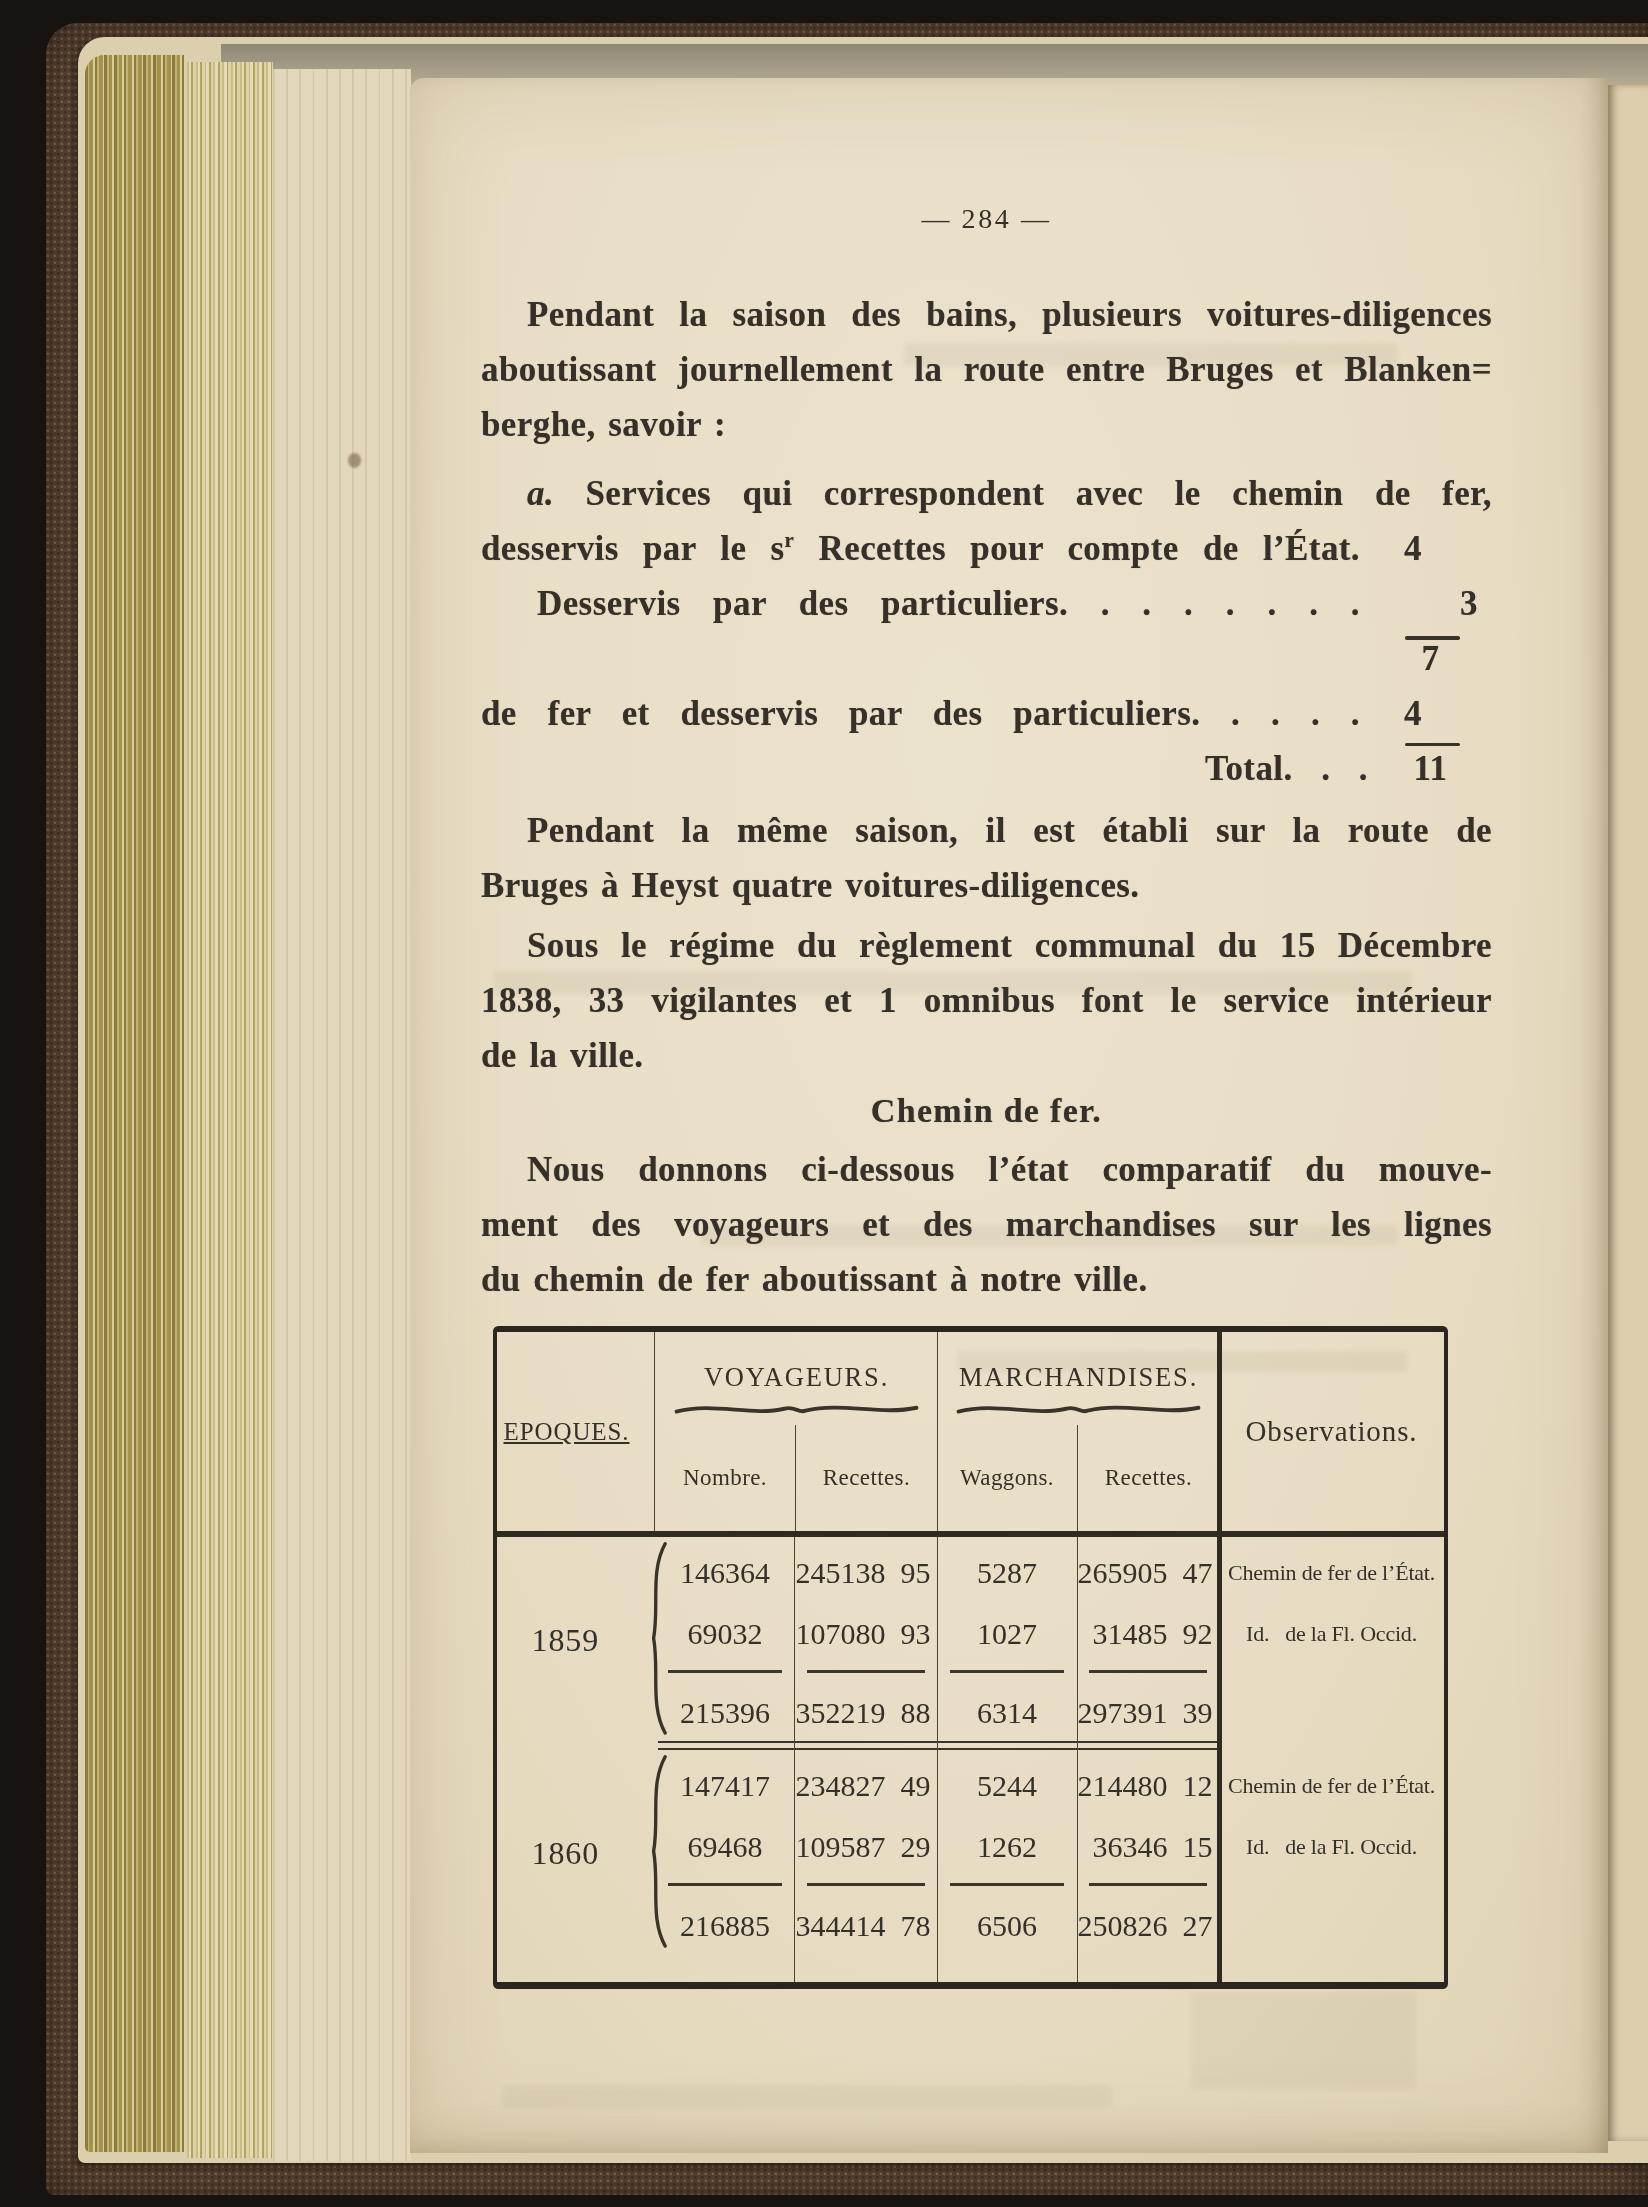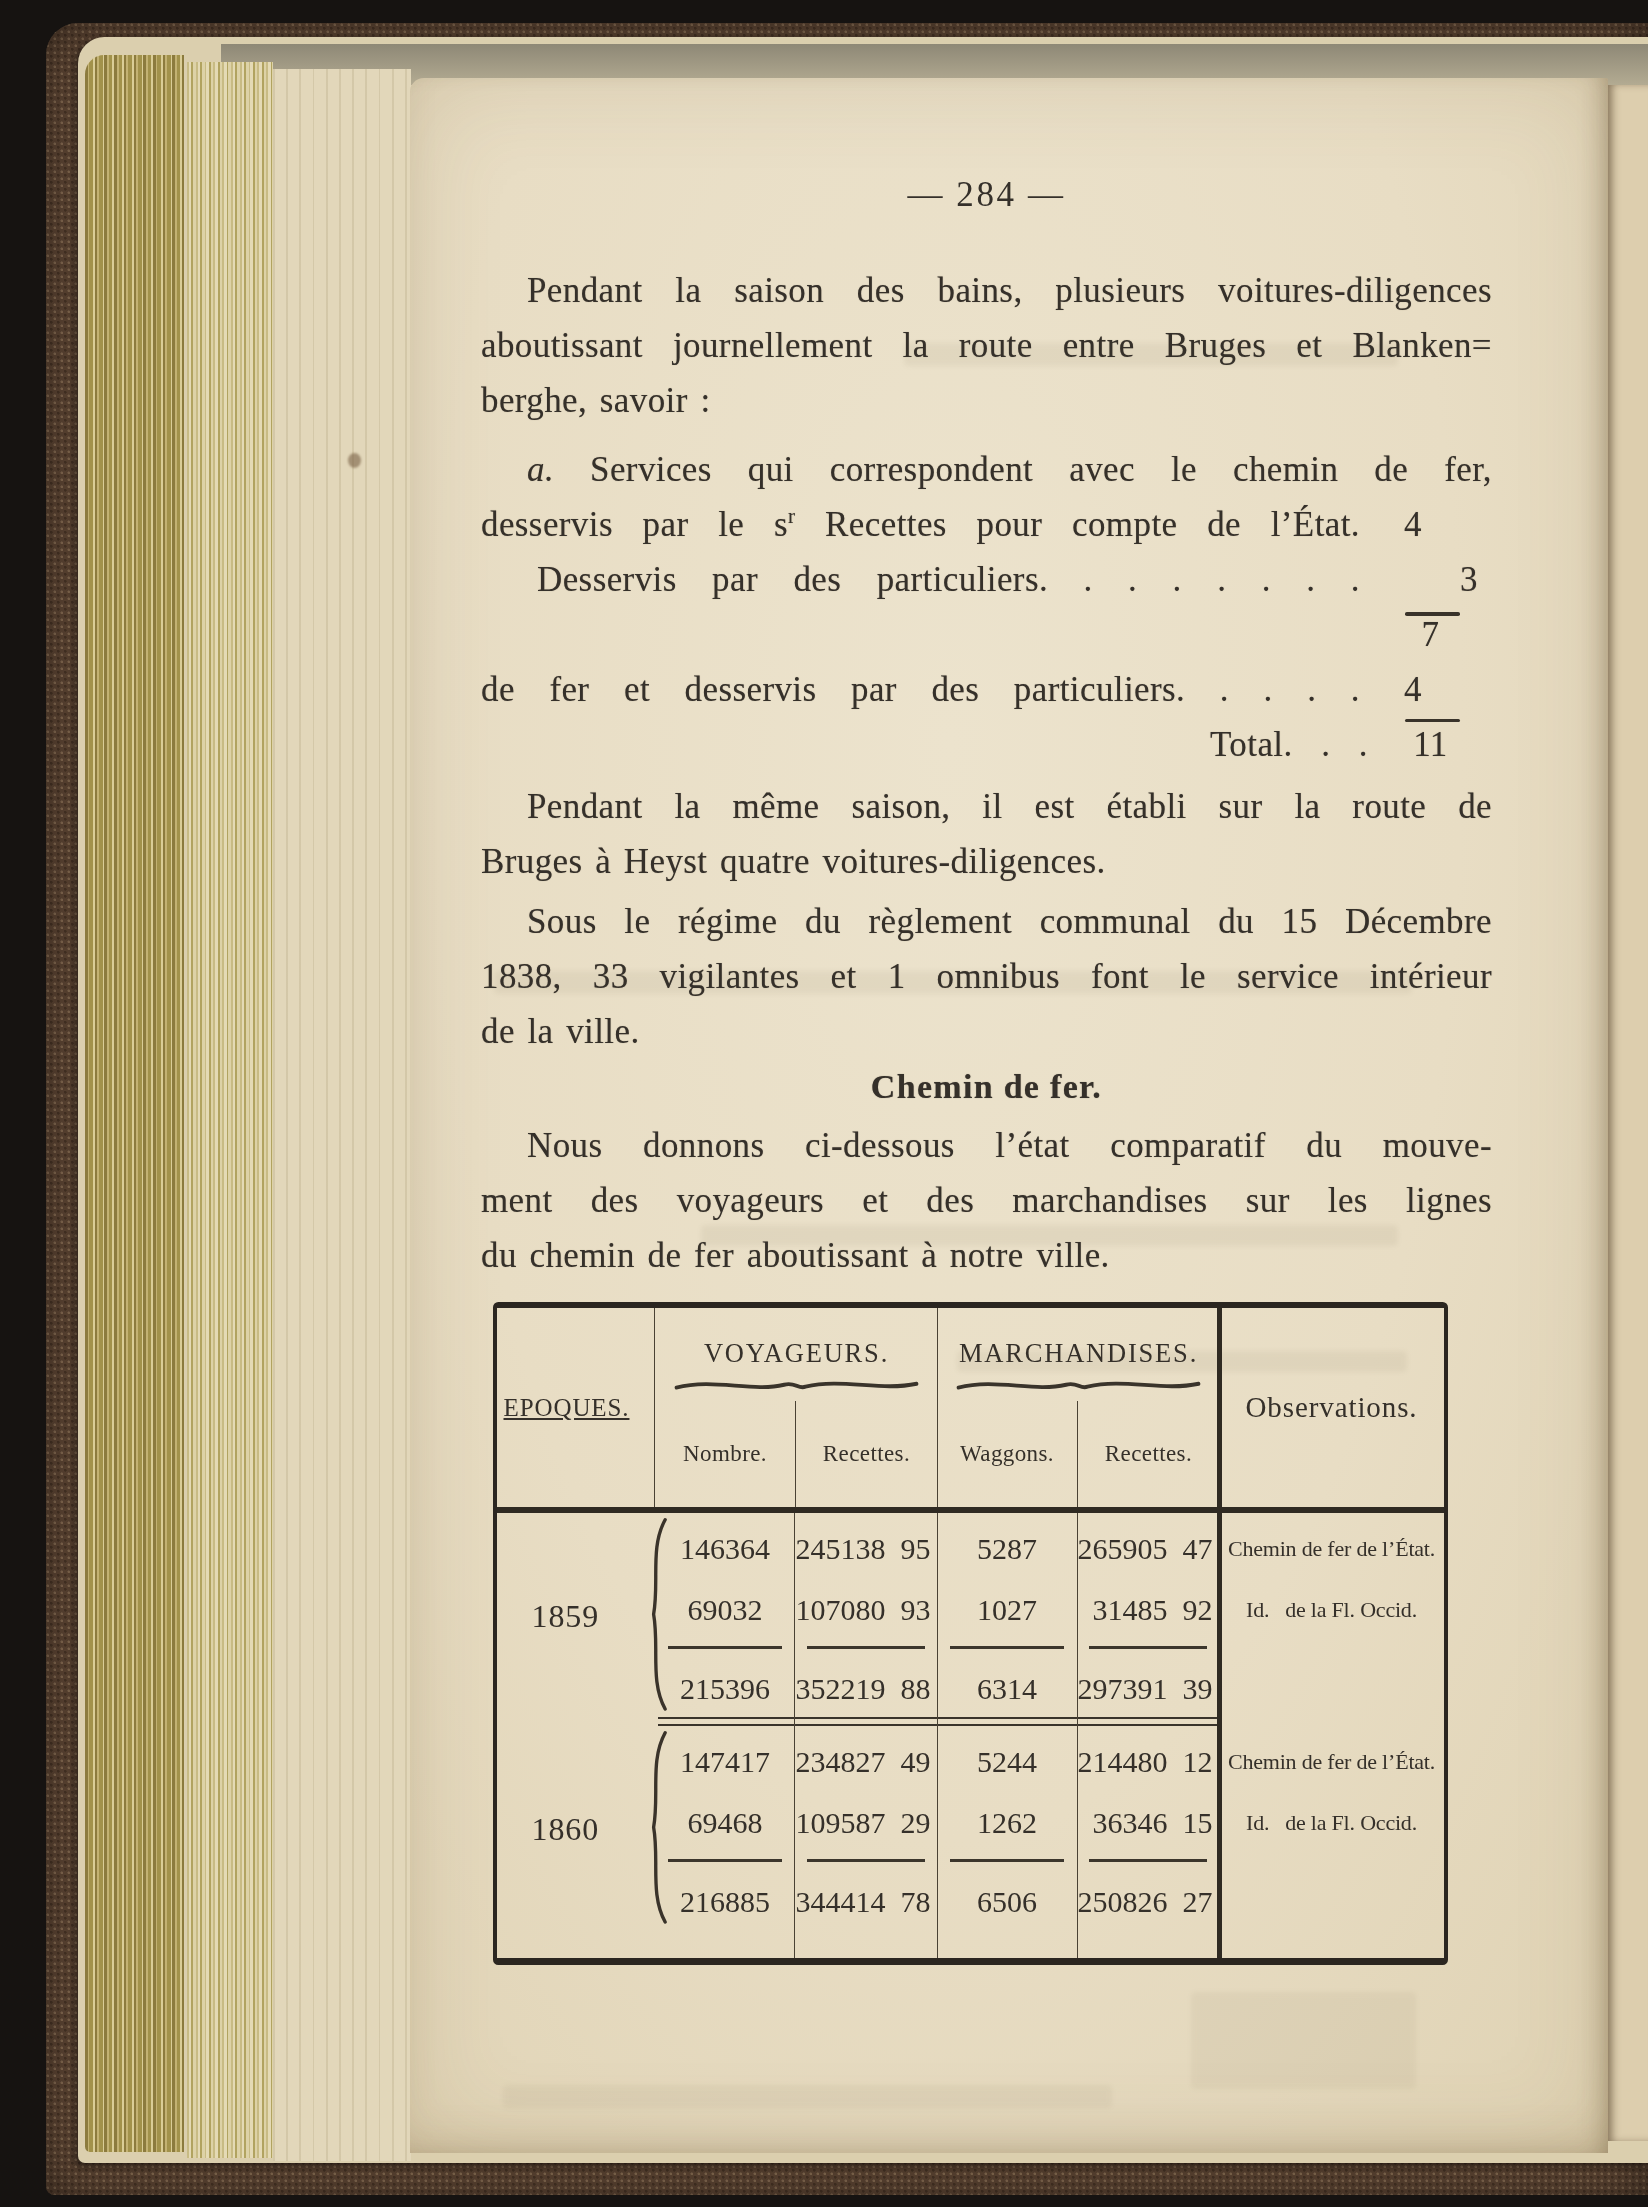--- a/index.html
+++ b/index.html
@@ -28,23 +28,23 @@
          box-shadow:inset 6.2px 0 8px -2.6px rgba(60,40,20,.55);}
   .spot{position:absolute;left:348px;top:453px;width:13.2px;height:15px;border-radius:50%;
          background:rgba(112,86,58,.55);filter:blur(0.9px);}
   
   .page{position:absolute;left:410px;top:78px;width:1198px;height:2075px;border-radius:14px 1.8px 0 0;
         background:radial-gradient(ellipse at 45% 32%,#ece3cd 0%,#e8ddc4 55%,#dfd2b3 100%);
         box-shadow:inset 0 0 97px rgba(120,95,50,.16), inset -17.6px 0 26.5px -16px rgba(80,60,30,.38),
                    inset 0 -23px 44px -21px rgba(110,85,45,.25);}
   .ghost{position:absolute;background:#6a5d42;opacity:.07;filter:blur(2.6px);border-radius:4.4px;}
   .content{position:absolute;left:71px;top:0;width:1011px;}
-  .pagenum{padding-top:96px;text-align:center;font-size:35px;letter-spacing:2.6px;line-height:41px;}
+  .pagenum{padding-top:120px;text-align:center;font-size:28px;letter-spacing:2.6px;line-height:41px;}
   .line{font-size:35px;line-height:55px;letter-spacing:0.4px;word-spacing:3.5px;
-        text-shadow:0 0 0.9px rgba(52,42,30,.38);}
+        text-shadow:0 0 0.9px rgba(52,42,30,.38);font-weight:bold;}
   .j{text-align:justify;text-align-last:justify;}
   .ind{text-indent:46px;}
   .ind2{text-indent:56px;}
   .it{font-style:italic;}
   .sup{font-size:21px;vertical-align:super;line-height:0;}
   .numline{position:relative;padding-right:132px;}
   .numval{position:absolute;right:35px;top:0;width:53px;text-align:center;font-size:35px;line-height:55px;}
   .ruleline{position:relative;height:55px;}
   .overline{position:absolute;right:32px;width:55px;height:3.5px;background:#39332a;border-radius:1.8px;}
   .total-line{position:relative;height:55px;}

